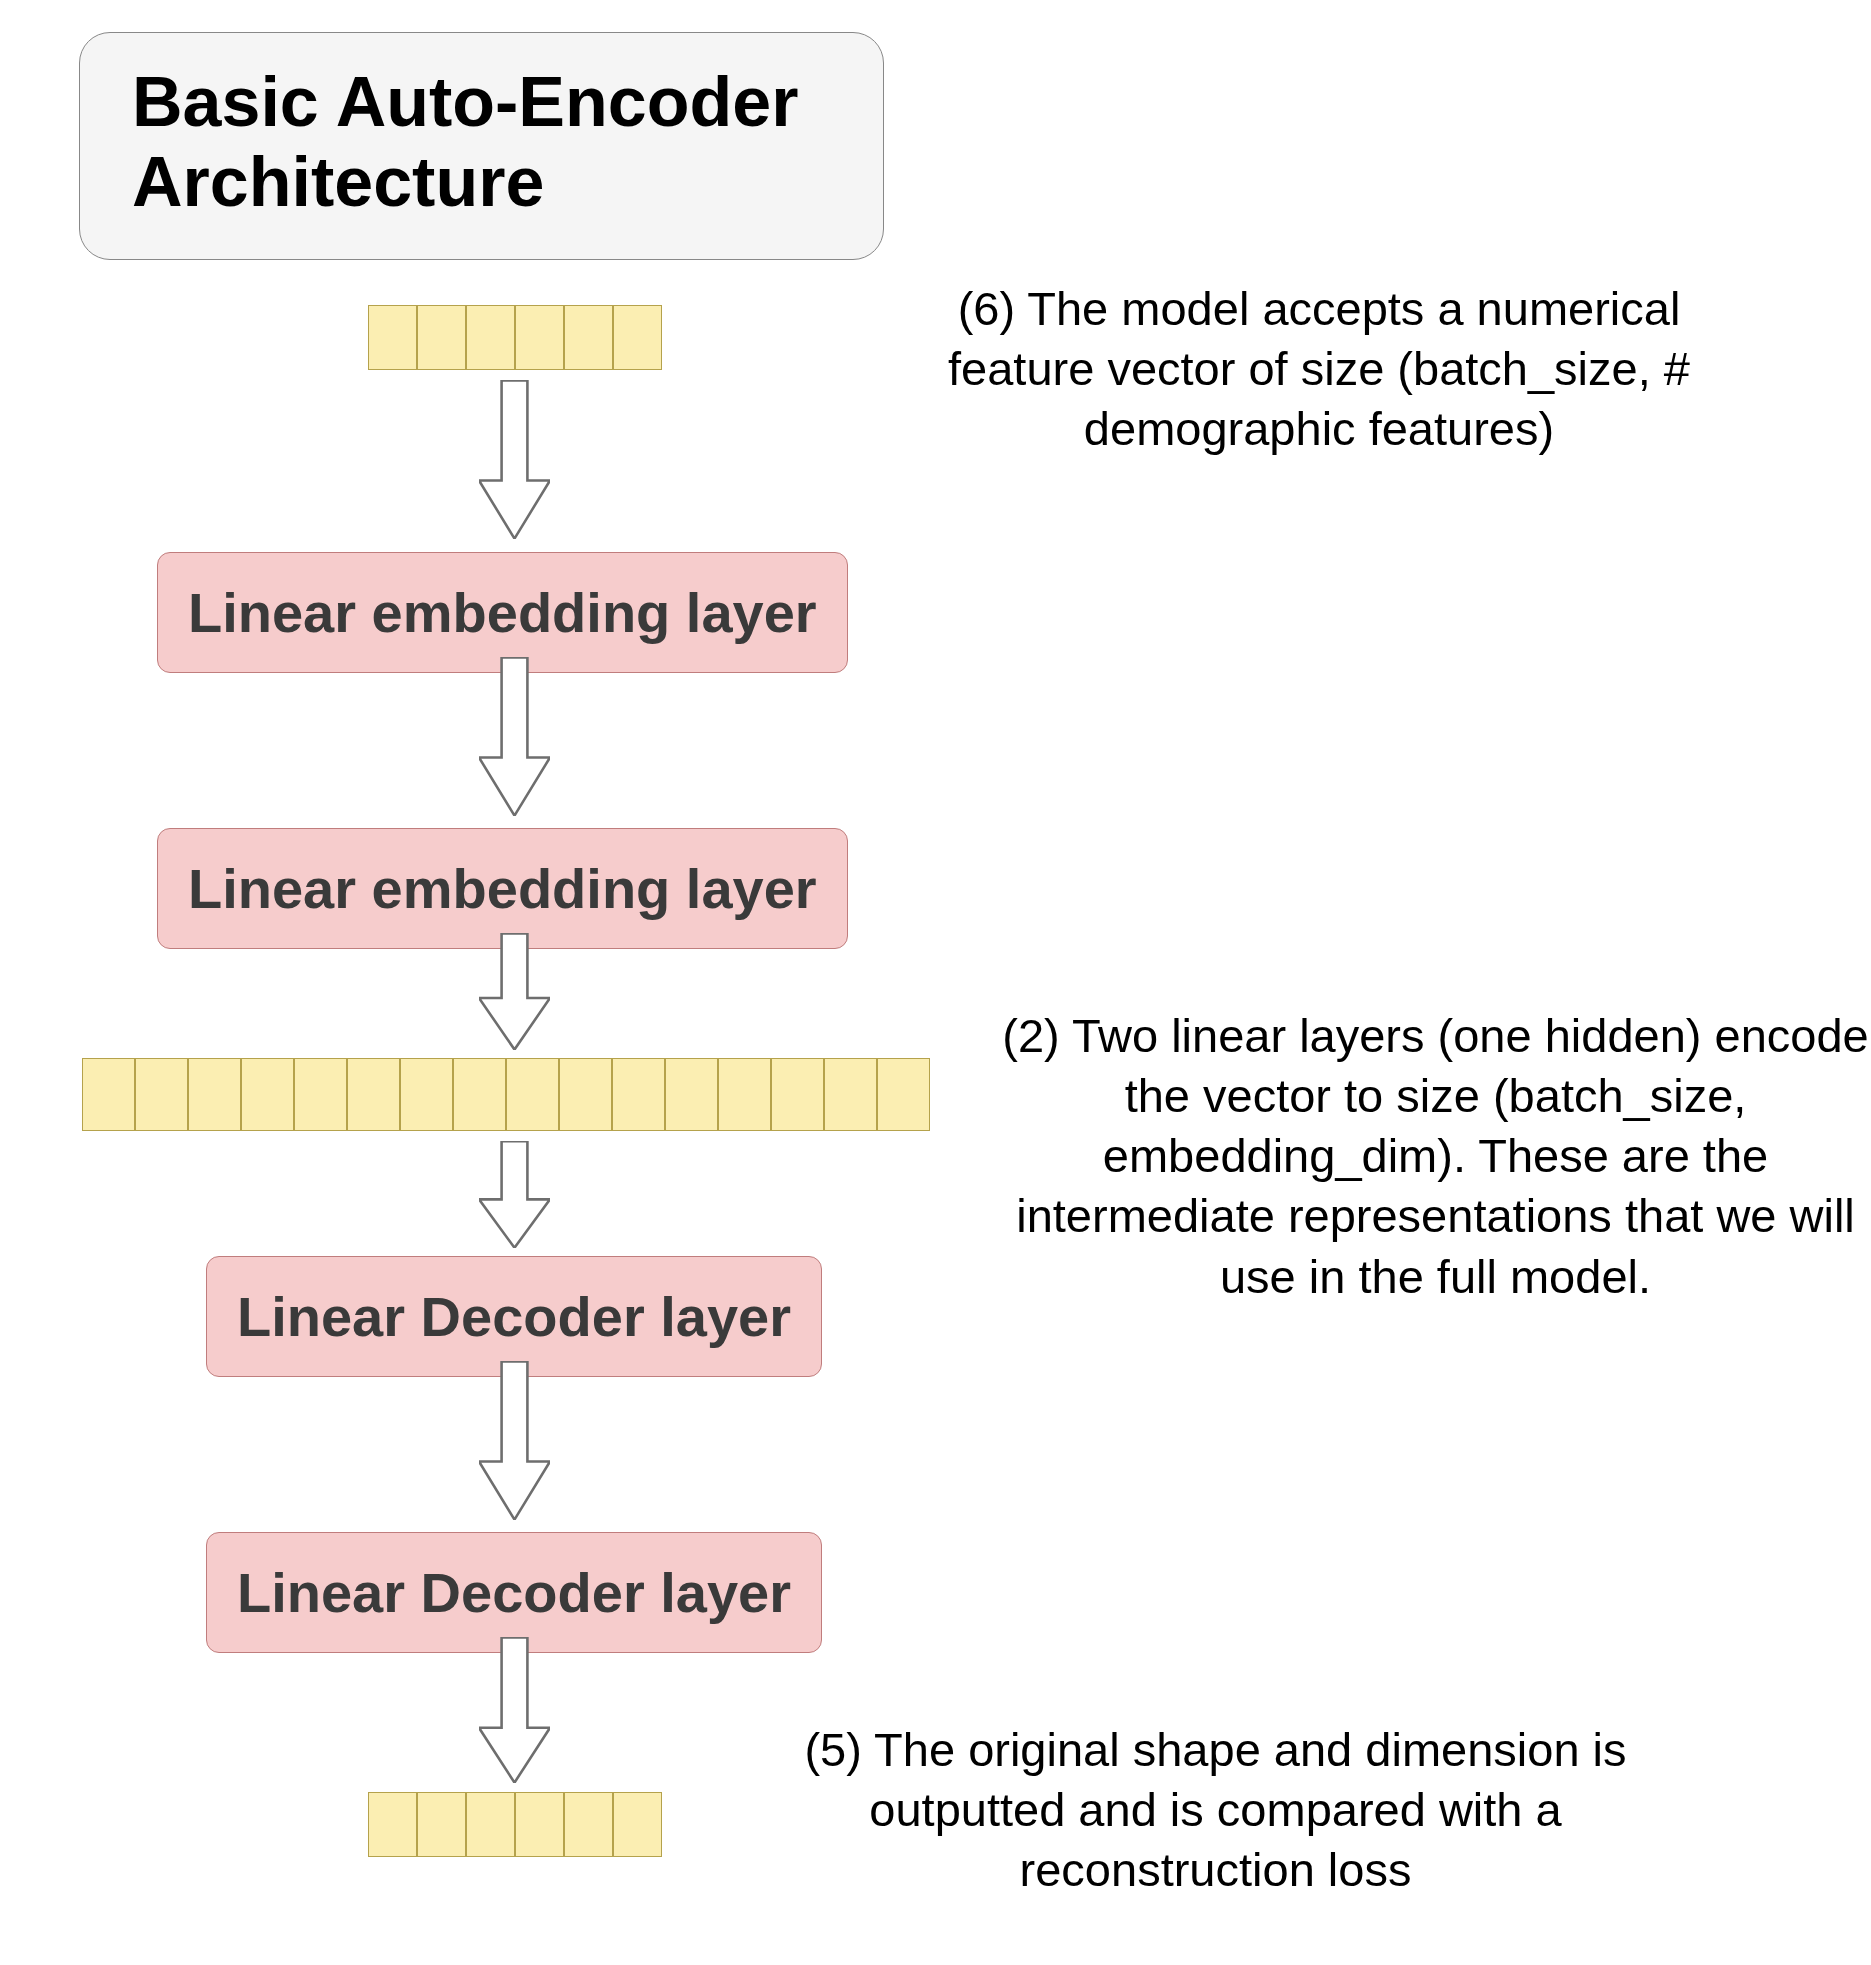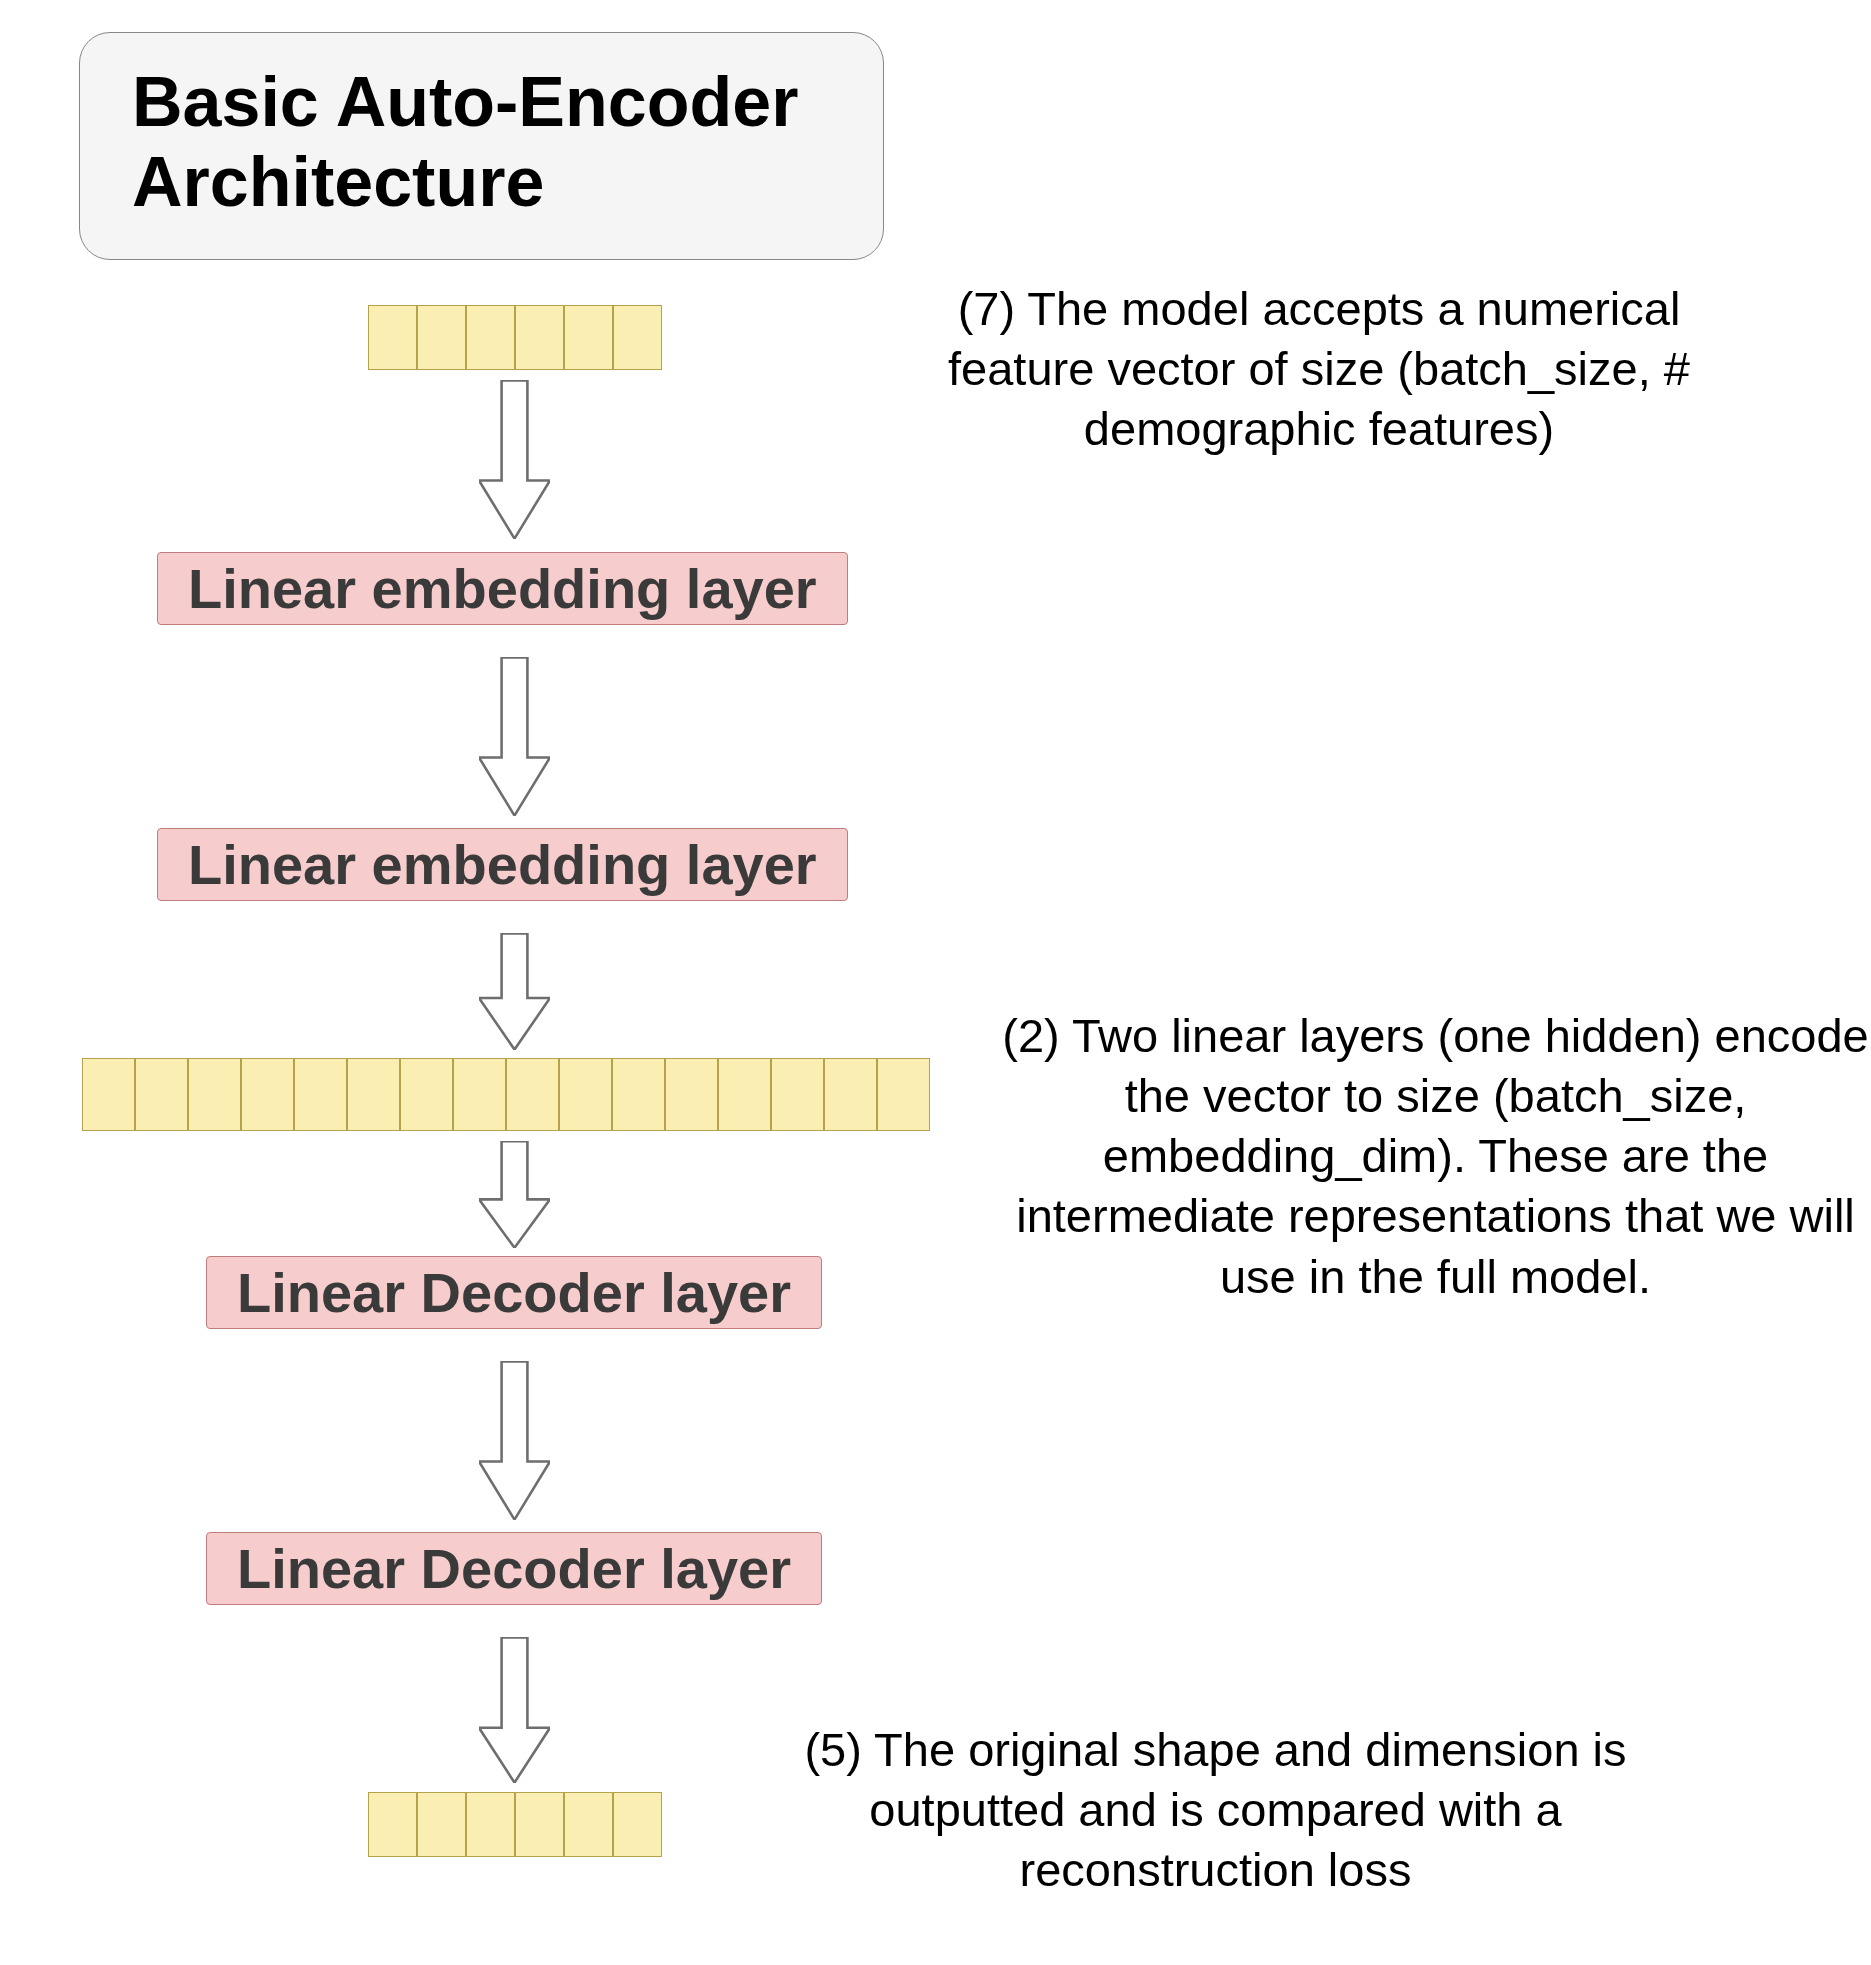--- a/index.html
+++ b/index.html
@@ -39,22 +39,22 @@
     border: 1.3px solid #b5a24c;
     background: #fbeeb2;
     box-sizing: border-box;
   }
   .vec-small .cell { width: 49px; height: 65px; }
   .vec-wide .cell  { width: 53px; height: 73px; }
 
   .layer-box {
     background: #f6cccc;
     border: 1.3px solid #c07d7d;
-    border-radius: 4px;
-    padding: 3px 30px;
+    border-radius: 13px;
+    padding: 27px 30px;
     font-size: 56px;
     font-weight: 700;
     color: #3a3a3a;
     box-sizing: border-box;
     white-space: nowrap;
   }
 
   .anno {
     font-size: 47px;
     line-height: 1.28;
@@ -156,21 +156,21 @@
   <div class="pos vec-row vec-small" id="vec-output" style="left:328px; top:1792px;">
       <div class="cell"></div>
       <div class="cell"></div>
       <div class="cell"></div>
       <div class="cell"></div>
       <div class="cell"></div>
       <div class="cell"></div>
     </div>
 
   <div class="pos anno" style="left:844px; top:279px; width:870px;">
-    <span>(7) The model accepts a numerical feature vector of size (batch_size, # demographic features)</span>
+    <span>(6) The model accepts a numerical feature vector of size (batch_size, # demographic features)</span>
   </div>
 
   <div class="pos anno" style="left:954px; top:1006px; width:883px;">
     <span>(2) Two linear layers (one hidden) encode the vector to size (batch_size, embedding_dim). These are the intermediate representations that we will use in the full model.</span>
   </div>
 
   <div class="pos anno" style="left:721px; top:1720px; width:909px;">
     <span>(5)  The original shape  and dimension is outputted and is compared with a reconstruction loss</span>
   </div>
 

